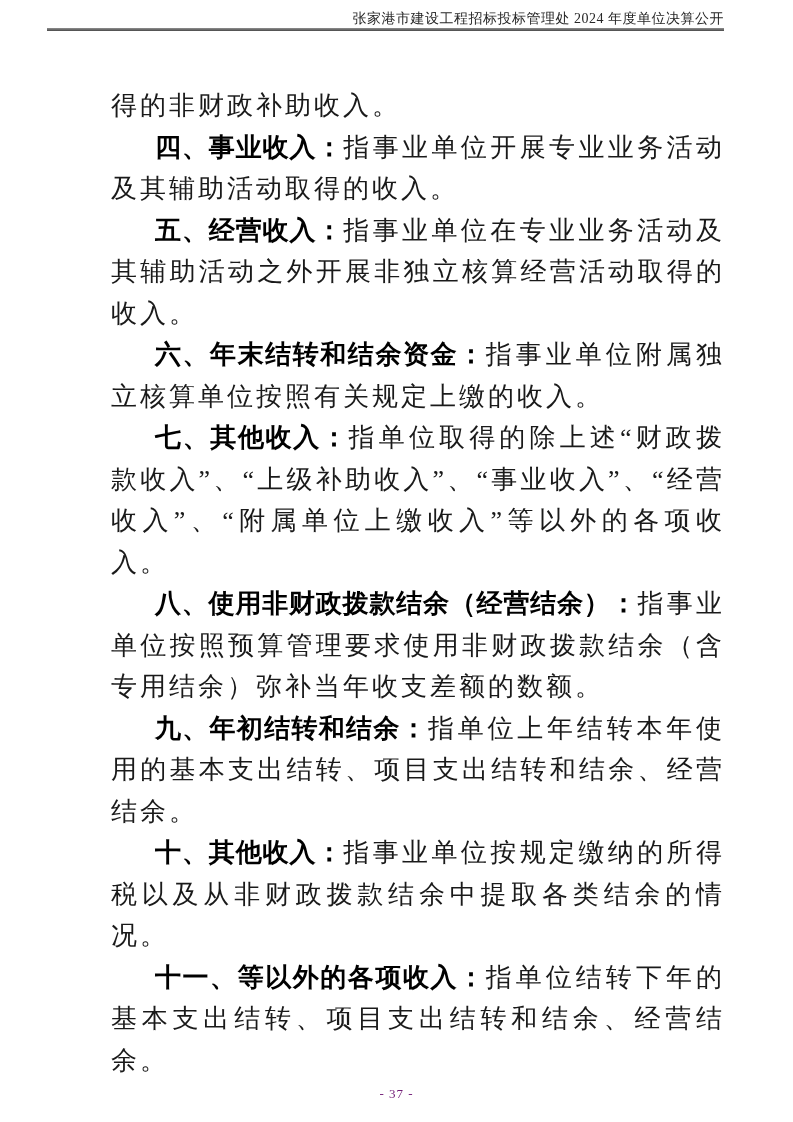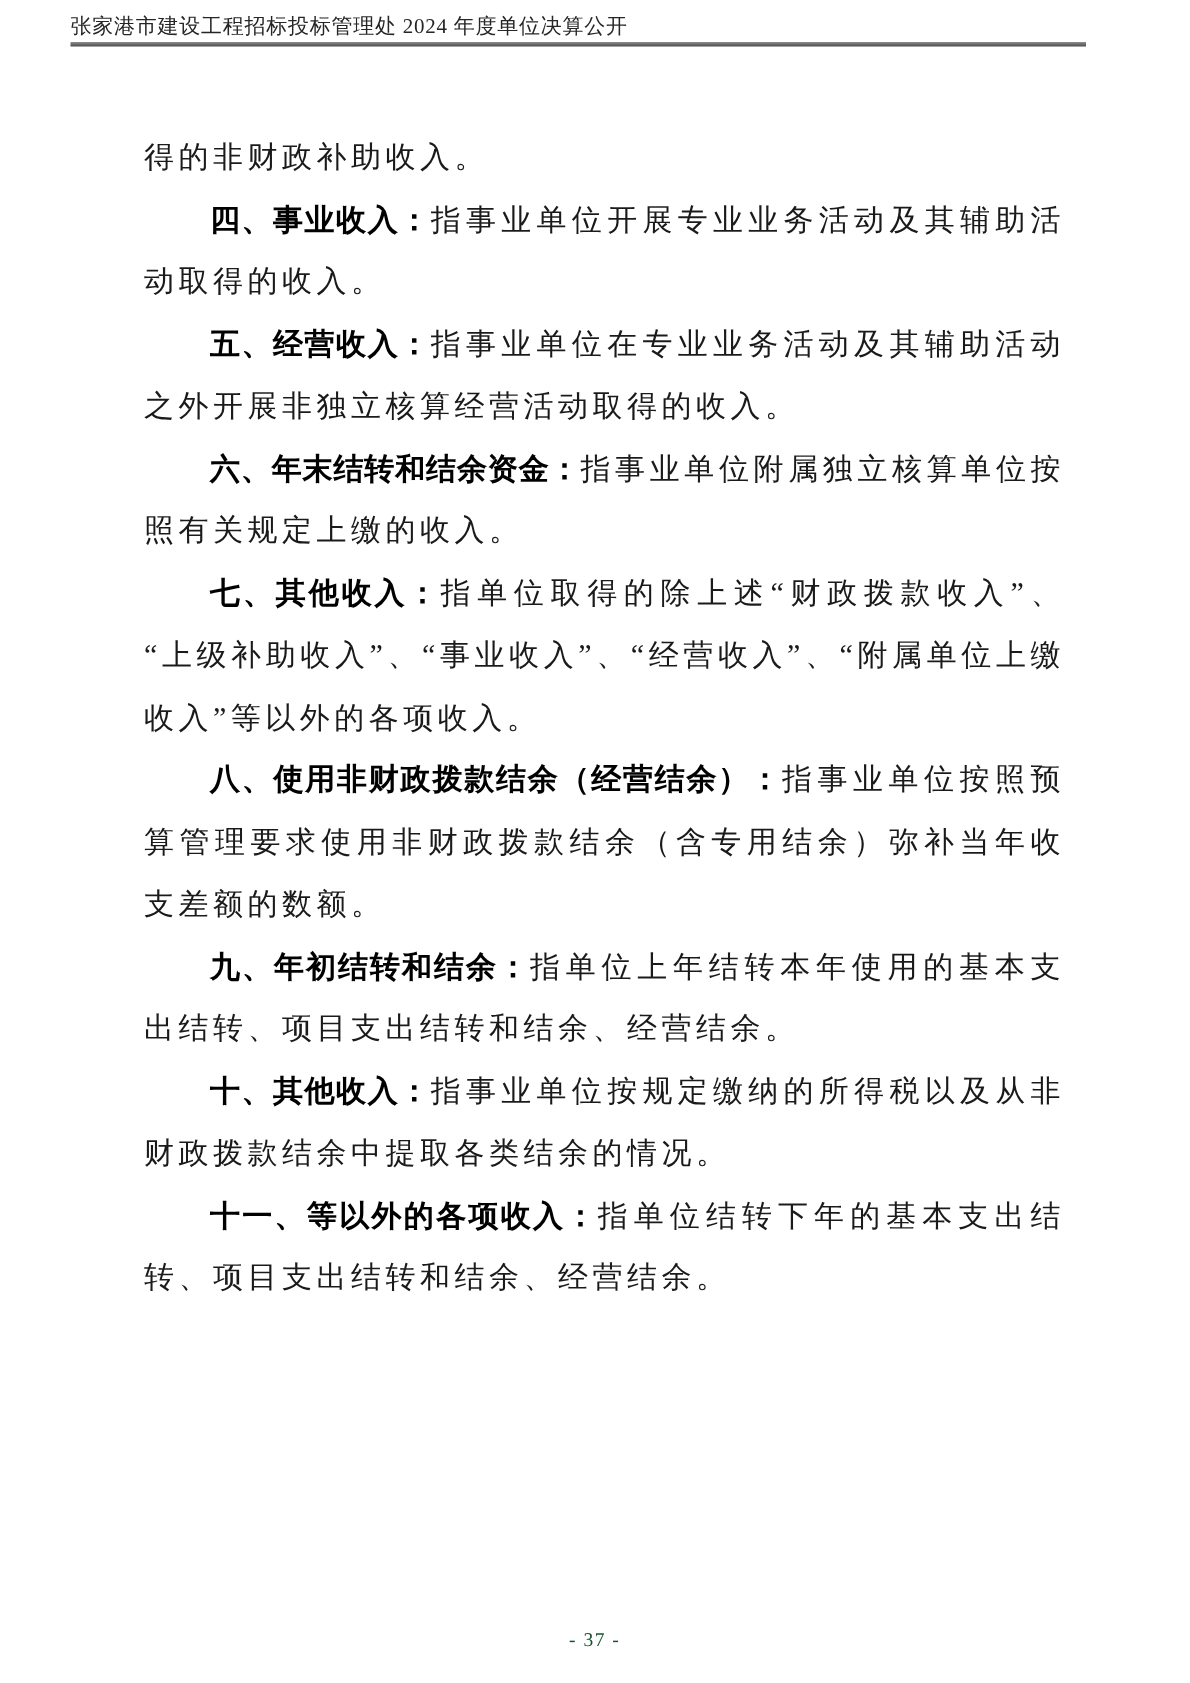--- a/index.html
+++ b/index.html
@@ -21,32 +21,33 @@
     top: 11px;
     left: 47px;
     width: 677px;
   }
   .header-title {
     font-size: 14px;
     line-height: 15px;
     letter-spacing: 0.5px;
     color: #262626;
     white-space: nowrap;
+    text-align: right;
   }
   .header-rule {
     margin-top: 2px;
     height: 3px;
     background: linear-gradient(#8f8f8f, #4a4a4a);
   }
   .body-text {
     position: absolute;
     top: 85px;
-    left: 96px;
+    left: 111px;
     width: 614px;
-    font-size: 20px;
+    font-size: 26px;
     line-height: 41.5px;
     text-align: justify;
     text-justify: inter-character;
     word-break: break-all;
   }
   .para {
     margin: 0;
     padding: 0;
     text-indent: 44px;
     letter-spacing: 3px;
@@ -63,21 +64,21 @@
   .page-footer {
     position: absolute;
     bottom: 20px;
     left: 0;
     width: 100%;
     text-align: center;
   }
   .page-number {
     font-size: 13px;
     letter-spacing: 1px;
-    color: #14532d;
+    color: #701a75;
   }
 </style>
 </head>
 <body>
 
 <div class="page">
 
   <header class="page-header">
     <div class="header-title">张家港市建设工程招标投标管理处 2024 年度单位决算公开</div>
     <div class="header-rule"></div>

